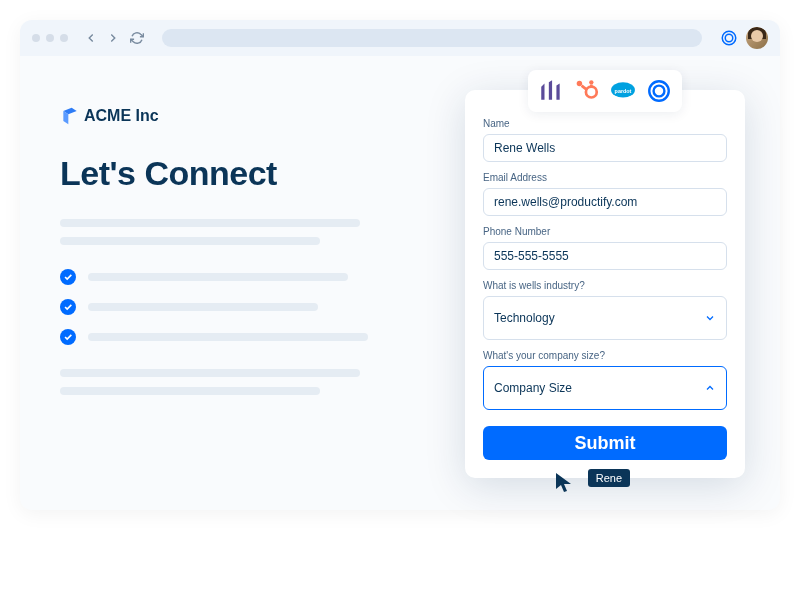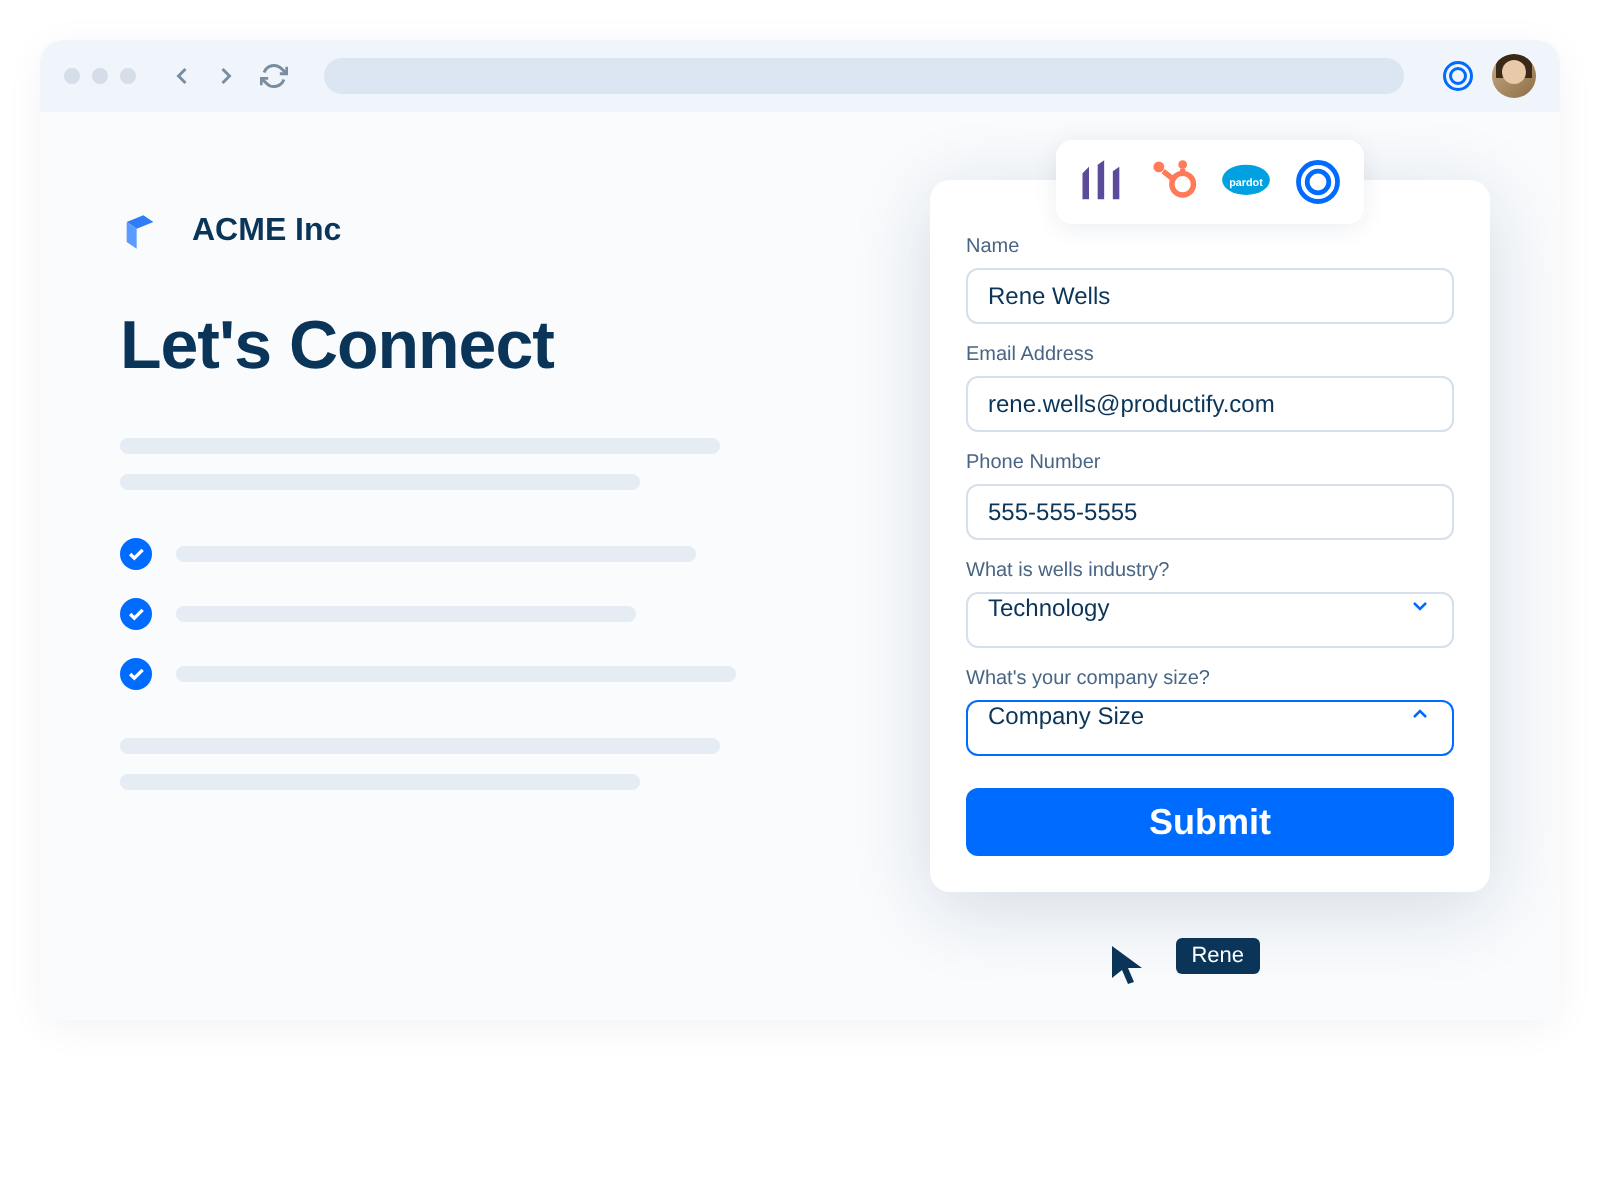--- a/index.html
+++ b/index.html
@@ -11,40 +11,40 @@
 .nav-arrows{display:flex;gap:8px;color:#7a8ca0;margin-left:6px}
 .nav-arrow{width:14px;height:14px;cursor:pointer}
 .reload{width:14px;height:14px;cursor:pointer;color:#7a8ca0}
 .urlbar{flex:1;height:18px;background:#dce6f2;border-radius:9px;margin:0 8px}
 .chrome-right{display:flex;align-items:center;gap:8px}
 .cal-logo{width:18px;height:18px}
 .avatar{width:22px;height:22px;border-radius:50%;background:linear-gradient(135deg,#c9a882,#8b6f47);position:relative;overflow:hidden}
 .avatar::after{content:'';position:absolute;top:3px;left:5px;width:12px;height:12px;background:#e8c9a8;border-radius:50%}
 .avatar::before{content:'';position:absolute;top:0;left:2px;right:2px;height:12px;background:#3a2818;border-radius:50% 50% 0 0}
 .content{padding:50px 40px;position:relative}
-.brand{display:flex;align-items:center;gap:16px;margin-bottom:28px}
+.brand{display:flex;align-items:center;gap:4px;margin-bottom:28px}
 .brand-icon{width:20px;height:20px}
 .brand-name{color:#0b3558;font-weight:700;font-size:16px}
 .headline{color:#0b3558;font-size:34px;font-weight:800;letter-spacing:-0.5px;margin-bottom:26px}
 .placeholder-lines{display:flex;flex-direction:column;gap:10px;margin-bottom:24px;max-width:310px}
 .pl{height:8px;background:#e5ecf3;border-radius:4px}
 .pl.w300{width:300px}.pl.w260{width:260px}
 .check-list{display:flex;flex-direction:column;gap:14px;margin-bottom:24px}
 .check-item{display:flex;align-items:center;gap:12px}
 .check{width:16px;height:16px;background:#006bff;border-radius:50%;display:flex;align-items:center;justify-content:center;flex-shrink:0}
 .check svg{width:10px;height:10px}
 .check-line{height:8px;background:#e5ecf3;border-radius:4px}
 .cl260{width:260px}.cl230{width:230px}.cl280{width:280px}
 .form-card{position:absolute;top:60px;right:35px;width:280px;background:#fff;border-radius:10px;box-shadow:0 8px 40px rgba(10,40,80,0.15);padding:16px 18px 18px}
 .integrations{display:flex;gap:10px;justify-content:center;margin-bottom:6px;margin-top:-36px;background:#fff;padding:8px 10px;border-radius:8px;width:fit-content;margin-left:auto;margin-right:auto;box-shadow:0 2px 12px rgba(10,40,80,0.08)}
 .int-icon{width:26px;height:26px;display:flex;align-items:center;justify-content:center}
 .field{margin-bottom:10px}
 .field-label{font-size:10px;color:#486584;margin-bottom:5px;display:block}
 .field-input{width:100%;height:28px;border:1px solid #d6e0ec;border-radius:6px;padding:0 10px;font-size:12px;color:#0b3558;background:#fff}
-.field-select{width:100%;height:28px;border:1px solid #d6e0ec;border-radius:6px;padding:0 10px;font-size:12px;color:#0b3558;background:#fff;display:flex;justify-content:space-between;cursor:pointer}
+.field-select{width:100%;height:44px;border:1px solid #d6e0ec;border-radius:6px;padding:0 10px;font-size:12px;color:#0b3558;background:#fff;display:flex;align-items:center;justify-content:space-between;cursor:pointer}
 .field-select.open{border-color:#006bff}
 .chev{width:12px;height:12px;color:#006bff}
 .submit{width:100%;height:34px;background:#006bff;color:#fff;border:none;border-radius:6px;font-size:18px;font-weight:600;cursor:pointer;margin-top:6px}
 .cursor-overlay{position:absolute;bottom:105px;right:170px;display:flex;align-items:flex-start;z-index:10}
 .cursor-svg{width:20px;height:24px}
 .cursor-label{background:#0b3558;color:#fff;font-size:11px;padding:3px 8px;border-radius:3px;margin-top:-2px;margin-left:14px}
 </style>
 </head>
 <body>
 

